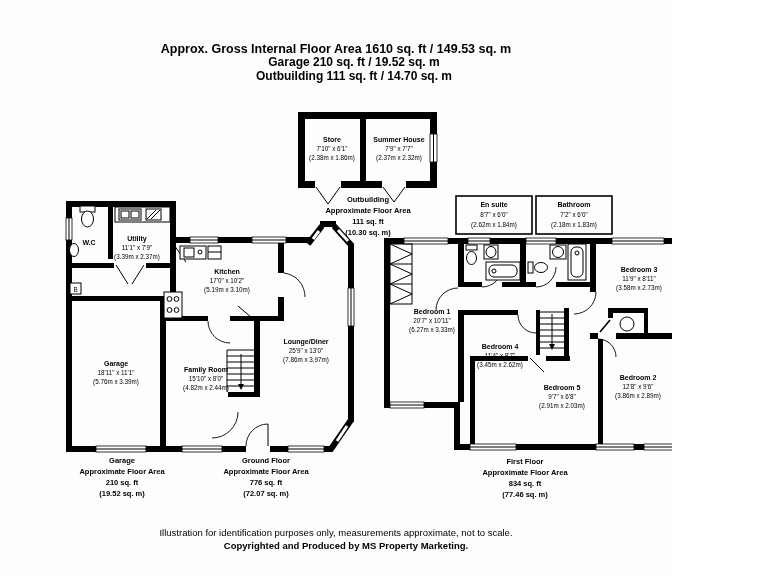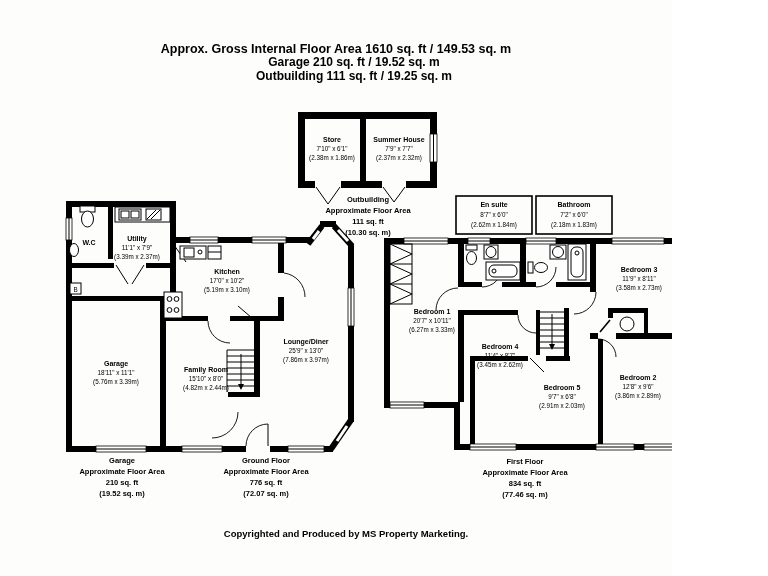--- a/index.html
+++ b/index.html
@@ -27,21 +27,21 @@
   .cletter{font-size:7px;font-weight:bold;text-anchor:middle;fill:#000;}
 </style>
 </head>
 <body>
 
 <div class="page">
 
   <div class="hdr">
     <div class="h1">Approx. Gross Internal Floor Area 1610 sq. ft / 149.53 sq. m</div>
     <div class="h2">Garage 210 sq. ft / 19.52 sq. m</div>
-    <div class="h2">Outbuilding 111 sq. ft / 19.25 sq. m</div>
+    <div class="h2">Outbuilding 111 sq. ft / 14.70 sq. m</div>
   </div>
 
   <svg width="768" height="576" viewBox="0 0 768 576">
 
     <g transform="translate(707,112) rotate(-32)">
       <polygon class="fix" points="24,-24 2.1,2.1 -24,24 -2.1,-2.1"></polygon>
       <polygon class="fix" points="-24,-24 2.1,-2.1 24,24 -2.1,2.1"></polygon>
       <polygon class="wall" points="0,-16 3.2,-3.2 16,0 3.2,3.2 0,16 -3.2,3.2 -16,0 -3.2,-3.2"></polygon>
       <circle cx="0" cy="0" r="1.6" fill="#000"></circle>
       <text class="cletter" x="0" y="-19">N</text>
@@ -394,16 +394,17 @@
       <g>
         <text class="flabel" x="525" y="464">First Floor</text>
         <text class="flabel" x="525" y="475">Approximate Floor Area</text>
         <text class="flabel" x="525" y="486">834 sq. ft</text>
         <text class="flabel" x="525" y="497">(77.46 sq. m)</text>
       </g>
     </g>
   </svg>
 
   <div class="ftr">
+    <div class="f1">Illustration for identification purposes only, measurements approximate, not to scale.</div>
     <div class="f2">Copyrighted and Produced by MS Property Marketing.</div>
   </div>
 
 </div>
 
 </body></html>

